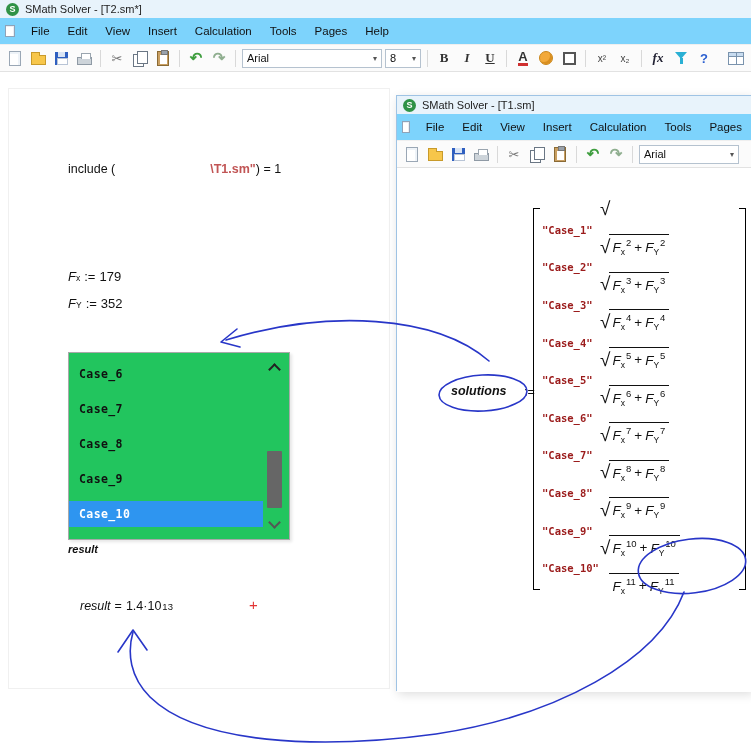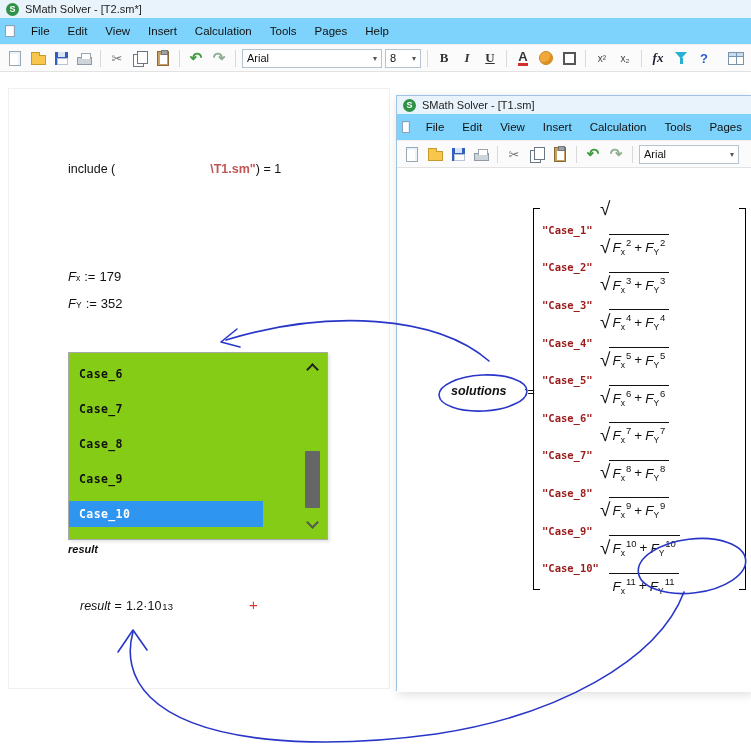--- a/index.html
+++ b/index.html
@@ -73,21 +73,21 @@
   .eq{position:absolute;font-size:12.5px;display:flex;align-items:baseline;white-space:nowrap;}
   .eq i{font-family:"Liberation Sans",sans-serif;}
   .eq sub{font-size:8.5px;}
   .eq sup{font-size:9.5px;margin-left:1px;}
   .eq .op{margin:0 4px;}
   .inc-path{color:var(--pathRed);font-weight:bold;margin-left:95px;}
   .result-label{position:absolute;left:68px;top:543px;font-size:11px;font-style:italic;font-weight:bold;}
   .cursor-plus{position:absolute;left:249px;top:596px;color:var(--cursorRed);font-size:15px;}
 
   
-  .listbox{position:absolute;left:68px;top:352px;width:260px;height:188px;background:#84cc16;
+  .listbox{position:absolute;left:68px;top:352px;width:222px;height:188px;background:#22c55e;
            border:1px solid #a9a9a9;box-shadow:2px 2px 3px rgba(0,0,0,.10);}
   .listbox ul{margin:0;padding:3px 0 0 0;list-style:none;width:194px;}
   .listbox li{height:35px;display:flex;align-items:center;padding-left:10px;
               font-family:"DejaVu Sans Mono",monospace;font-weight:bold;font-size:11.5px;letter-spacing:.4px;}
   .listbox li.selected{background:var(--selection);color:#fff;height:26px;margin-top:5px;}
   .scrollcol{position:absolute;right:3px;top:4px;width:22px;height:180px;}
   .chev{width:9px;height:9px;border-left:2px solid #222;border-top:2px solid #222;}
   .chev-up{position:absolute;left:6px;top:8px;transform:rotate(45deg);}
   .chev-down{position:absolute;left:6px;bottom:10px;transform:rotate(225deg);border-color:#555;}
   .thumb{position:absolute;left:3px;top:94px;width:15px;height:57px;background:#666;border-radius:1px;}
@@ -255,21 +255,21 @@
       <span class="thumb"></span>
       <span class="chev chev-down"></span>
     </div>
   </div>
 
   <div class="result-label">result</div>
 
   <div class="eq" style="left:80px;top:599px;">
     <i>result</i>
     <span class="op">=</span>
-    <span>1.2</span>
+    <span>1.4</span>
     <span>·</span>
     <span>10</span>
     <sup>13</sup>
   </div>
 
   <span class="cursor-plus">+</span>
 
   <div class="win2">
     <div class="titlebar tb2">
       <span class="logo">S</span>

